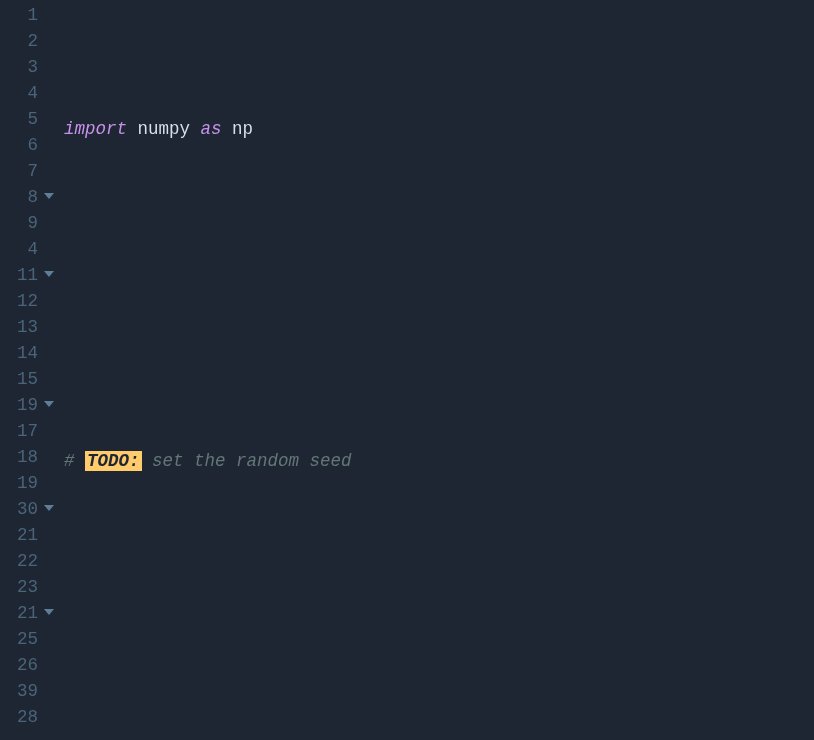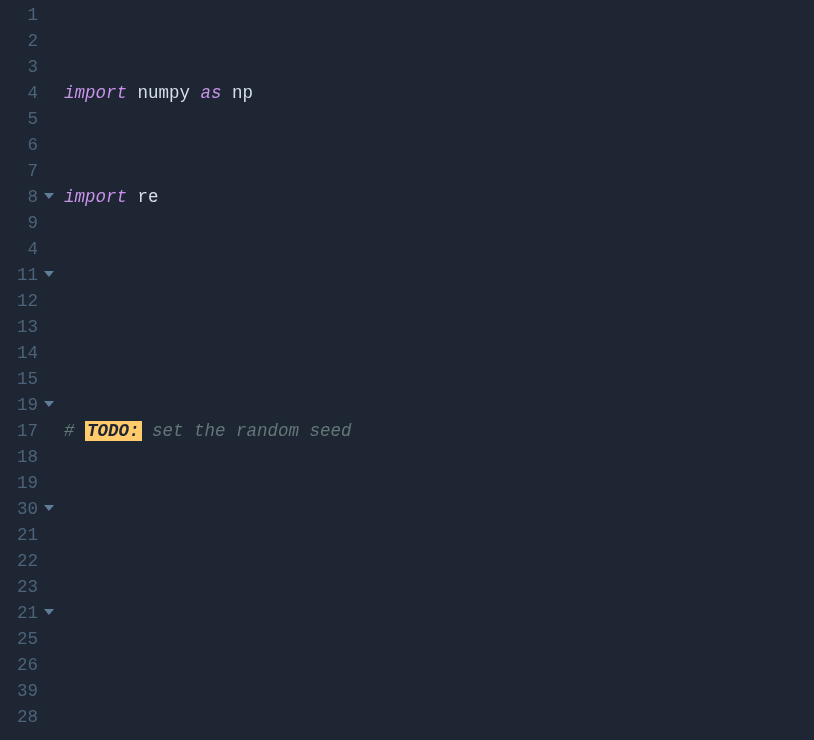--- a/index.html
+++ b/index.html
@@ -35,20 +35,21 @@
     width: 0; height: 0;
     border-left: 5px solid transparent;
     border-right: 5px solid transparent;
     border-top: 6px solid #5f7e97;
   }
   .code { padding-top: 2px; white-space: pre; }
   .codeline {
     height: 26px;
     border-left: 2px solid transparent;
     padding-left: 6px;
+    margin-top: 36px;
   }
 
   .c-keyword   { color: #c792ea; font-style: italic; }
   .c-module    { color: #d6deeb; }
   .c-as        { color: #c792ea; font-style: italic; }
   .c-comment   { color: #637777; font-style: italic; }
   .hl-todo {
     background: #ffcb6b;
     color: #1e2633;
     font-style: italic;
@@ -89,21 +90,20 @@
     <div class="ln">25</div>
     <div class="ln">26</div>
     <div class="ln">39</div>
     <div class="ln">28</div>
   </div>
 
   <div class="code">
 
     <div class="codeline"><span class="c-keyword">import</span><span> </span><span class="c-module">numpy</span><span> </span><span class="c-as">as</span><span> </span><span class="c-module">np</span></div>
 
-    <div class="codeline"><span class="c-keyword">import</span><span> </span><span class="c-module">re</span></div>
 
 
     <div class="codeline"></div>
 
     <div class="codeline"><span class="c-comment"># </span><span class="hl-todo">TODO:</span><span class="c-comment"> set the random seed</span></div>
 
     <div class="codeline"></div>
     <div class="codeline"></div>
 
     

